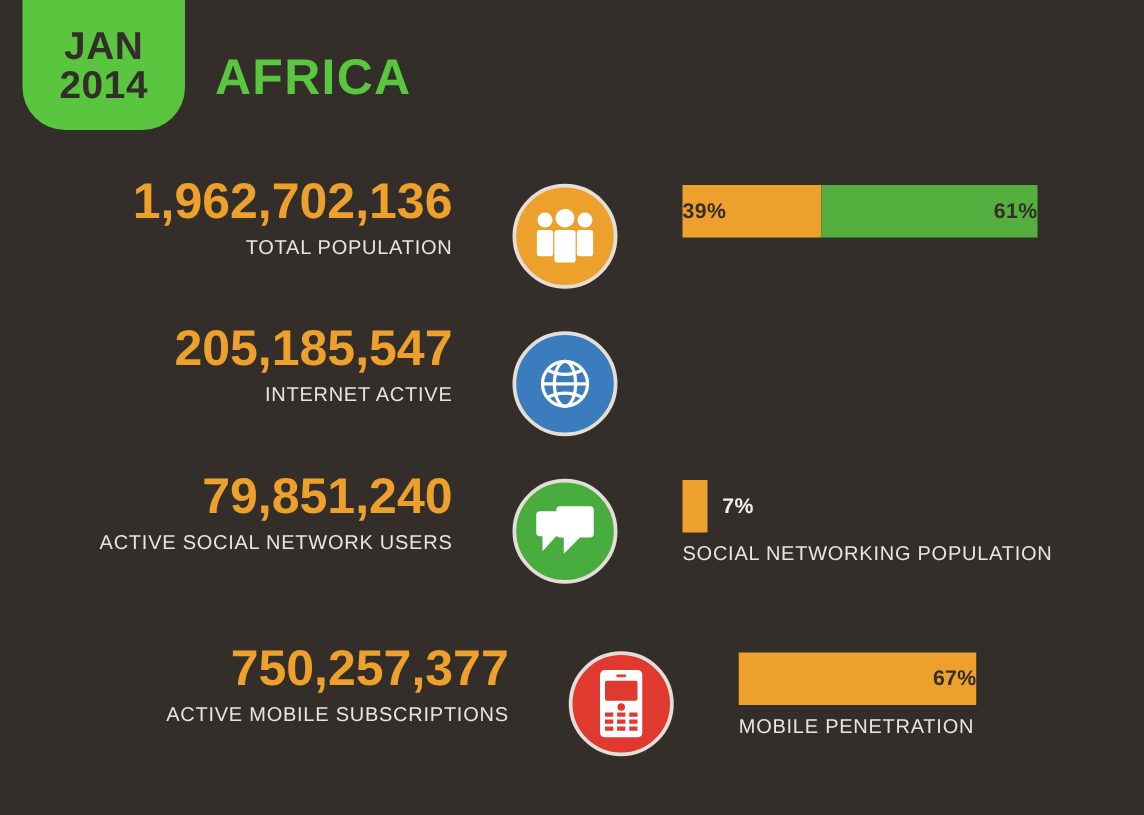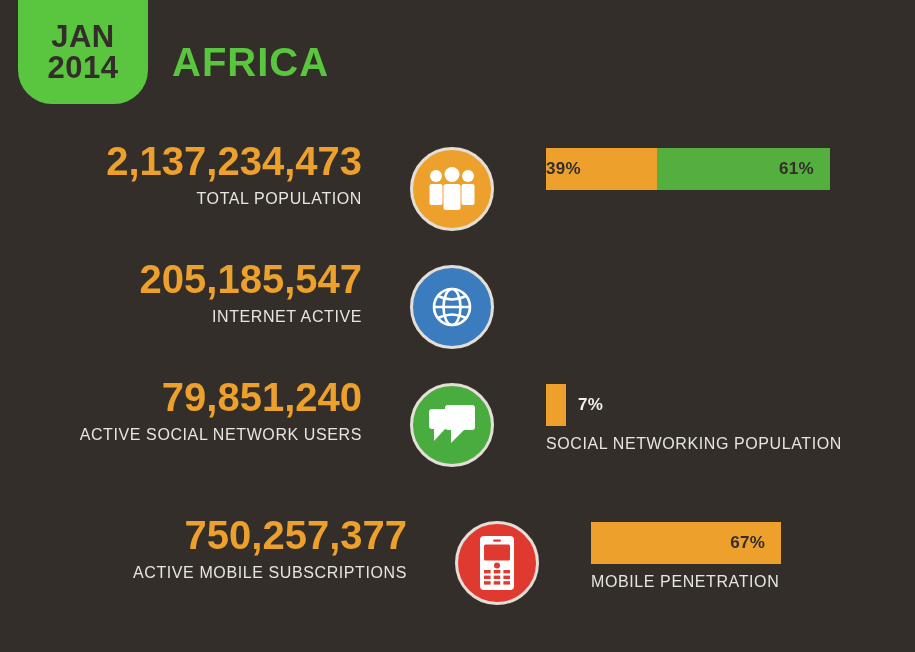--- a/index.html
+++ b/index.html
@@ -126,21 +126,21 @@
   }
   .bar-seg.orange { background: #eda12c; }
   .bar-seg.green  { background: #55af3f; }
   .seg-value {
     color: #332e2a;
     font-size: 17px;
     font-weight: bold;
     letter-spacing: 0.3px;
   }
   .seg-value.left-in  { }
-  .seg-value.right-in { margin-left: auto; padding-right: 16px; }
+  .seg-value.right-in { margin-left: auto; padding-right: 0; }
   .bar-outside-value {
     color: #f2efe9;
     font-size: 17px;
     font-weight: bold;
     line-height: 42px;
     margin-left: 12px;
     letter-spacing: 0.3px;
   }
   .bar-labels {
     margin-top: 9px;
@@ -160,21 +160,21 @@
 <div class="header">
   <div class="date-badge">
     <div class="dline">JAN</div>
     <div class="dline">2014</div>
   </div>
   <div class="region-title">AFRICA</div>
 </div>
 
 <div class="row row-1">
   <div class="stat-block">
-    <div class="stat-number">2,137,234,473</div>
+    <div class="stat-number">1,962,702,136</div>
     <div class="stat-caption">TOTAL POPULATION</div>
   </div>
 
   <div class="icon-circle icon-pop">
     <svg width="50" height="44" viewBox="0 0 50 44" aria-hidden="true">
       <circle cx="9" cy="9" r="6" fill="#ffffff"></circle>
       <rect x="2.5" y="17" width="13" height="21" rx="2" fill="#ffffff"></rect>
       <circle cx="41" cy="9" r="6" fill="#ffffff"></circle>
       <rect x="34.5" y="17" width="13" height="21" rx="2" fill="#ffffff"></rect>
       <circle cx="25" cy="7.5" r="7.5" fill="#ffffff"></circle>

